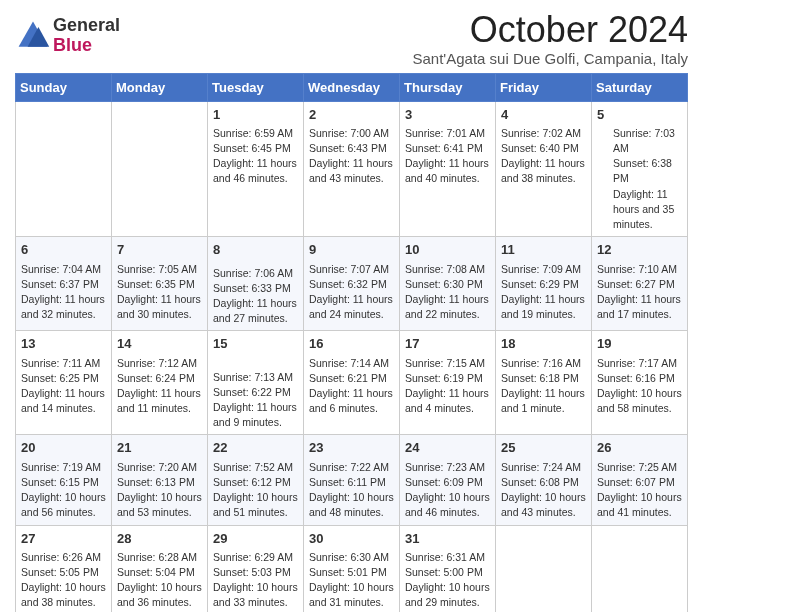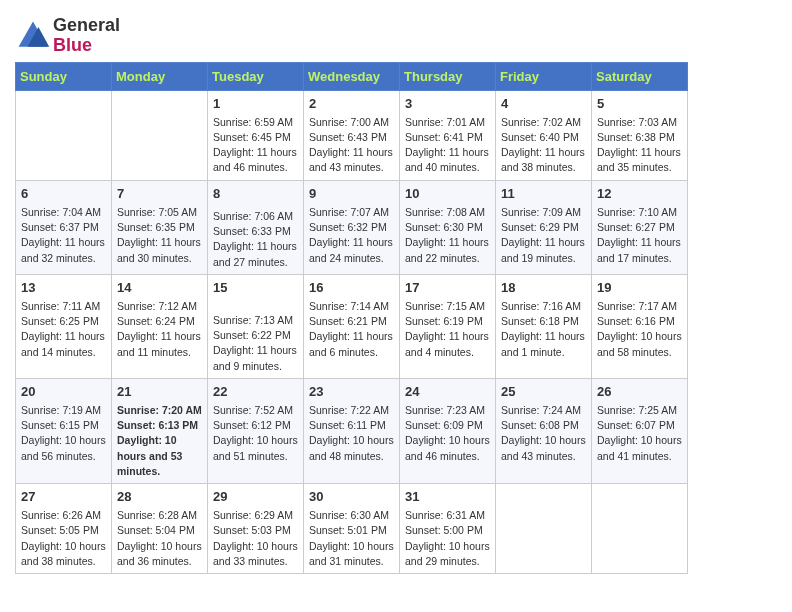--- a/index.html
+++ b/index.html
@@ -57,21 +57,21 @@
       font-size: 15px;
       color: #555;
     }
     .calendar {
       width: 100%;
       border-collapse: collapse;
       border: 1px solid #ccc;
     }
     .calendar th {
       background-color: #4472c4;
-      color: #bef264;
+      color: #ffffff;
       font-size: 13px;
       font-weight: bold;
       padding: 6px 4px;
       text-align: left;
       border: 1px solid #5580cc;
     }
     .calendar td {
       vertical-align: top;
       border: 1px solid #ccc;
       padding: 4px 5px;
@@ -111,20 +111,24 @@
   <div class="header">
     <div class="logo">
       <svg class="logo-icon" viewBox="0 0 40 40">
         <polygon points="20,4 36,32 4,32" fill="#4472c4"></polygon>
         <polygon points="26,10 38,32 14,32" fill="#2a55a0"></polygon>
       </svg>
       <div class="logo-text">
         <span class="logo-general">General</span>
         <span class="logo-blue">Blue</span>
       </div>
+    </div>
+    <div class="title-block">
+      <div class="month-title">October 2024</div>
+      <div class="location">Sant'Agata sui Due Golfi, Campania, Italy</div>
     </div>
   </div>
 
   <table class="calendar">
     <thead>
       <tr>
         <th>Sunday</th>
         <th>Monday</th>
         <th>Tuesday</th>
         <th>Wednesday</th>
@@ -156,21 +160,21 @@
 Daylight: 11 hours and 40 minutes.</div>
           </td>
           <td>
             <span class="day-number">4</span>
             <div class="day-info" style="white-space: pre-line;">Sunrise: 7:02 AM
 Sunset: 6:40 PM
 Daylight: 11 hours and 38 minutes.</div>
           </td>
           <td>
             <span class="day-number">5</span>
-            <div class="day-info" style="white-space: pre-line;">Sunrise: 7:03 AM
+            <div class="day-info" style="white-space: pre-line; margin-left: 16px;">Sunrise: 7:03 AM
 Sunset: 6:38 PM
 Daylight: 11 hours and 35 minutes.</div>
           </td>
         </tr>
         <tr>
           <td>
             <span class="day-number">6</span>
             <div class="day-info" style="white-space: pre-line;">Sunrise: 7:04 AM
 Sunset: 6:37 PM
 Daylight: 11 hours and 32 minutes.</div>
@@ -258,21 +262,21 @@
         </tr>
         <tr>
           <td>
             <span class="day-number">20</span>
             <div class="day-info" style="white-space: pre-line;">Sunrise: 7:19 AM
 Sunset: 6:15 PM
 Daylight: 10 hours and 56 minutes.</div>
           </td>
           <td>
             <span class="day-number">21</span>
-            <div class="day-info" style="white-space: pre-line; font-weight: bold;">Sunrise: 7:20 AM
+            <div class="day-info" style="white-space: pre-line;">Sunrise: 7:20 AM
 Sunset: 6:13 PM
 Daylight: 10 hours and 53 minutes.</div>
           </td>
           <td>
             <span class="day-number">22</span>
             <div class="day-info" style="white-space: pre-line;">Sunrise: 7:52 AM
 Sunset: 6:12 PM
 Daylight: 10 hours and 51 minutes.</div>
           </td>
           <td>

